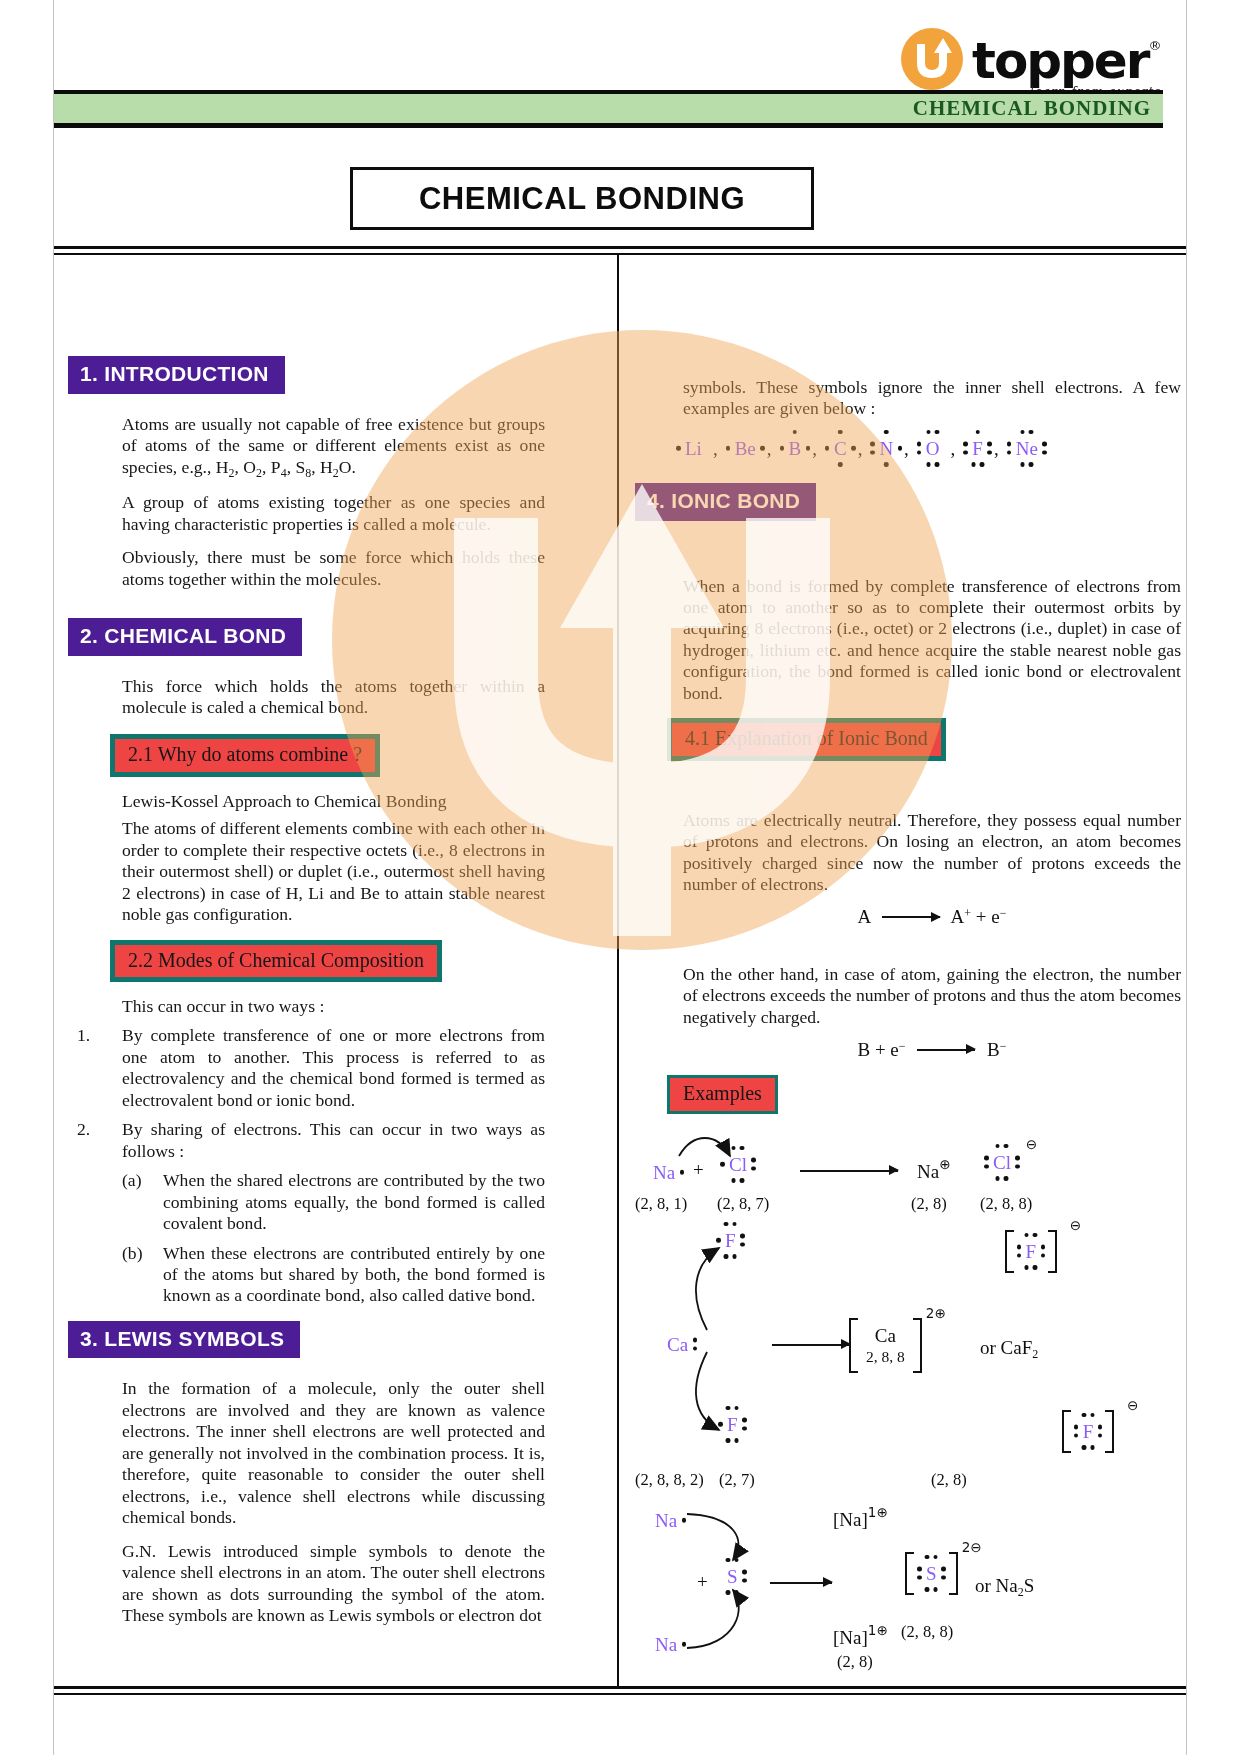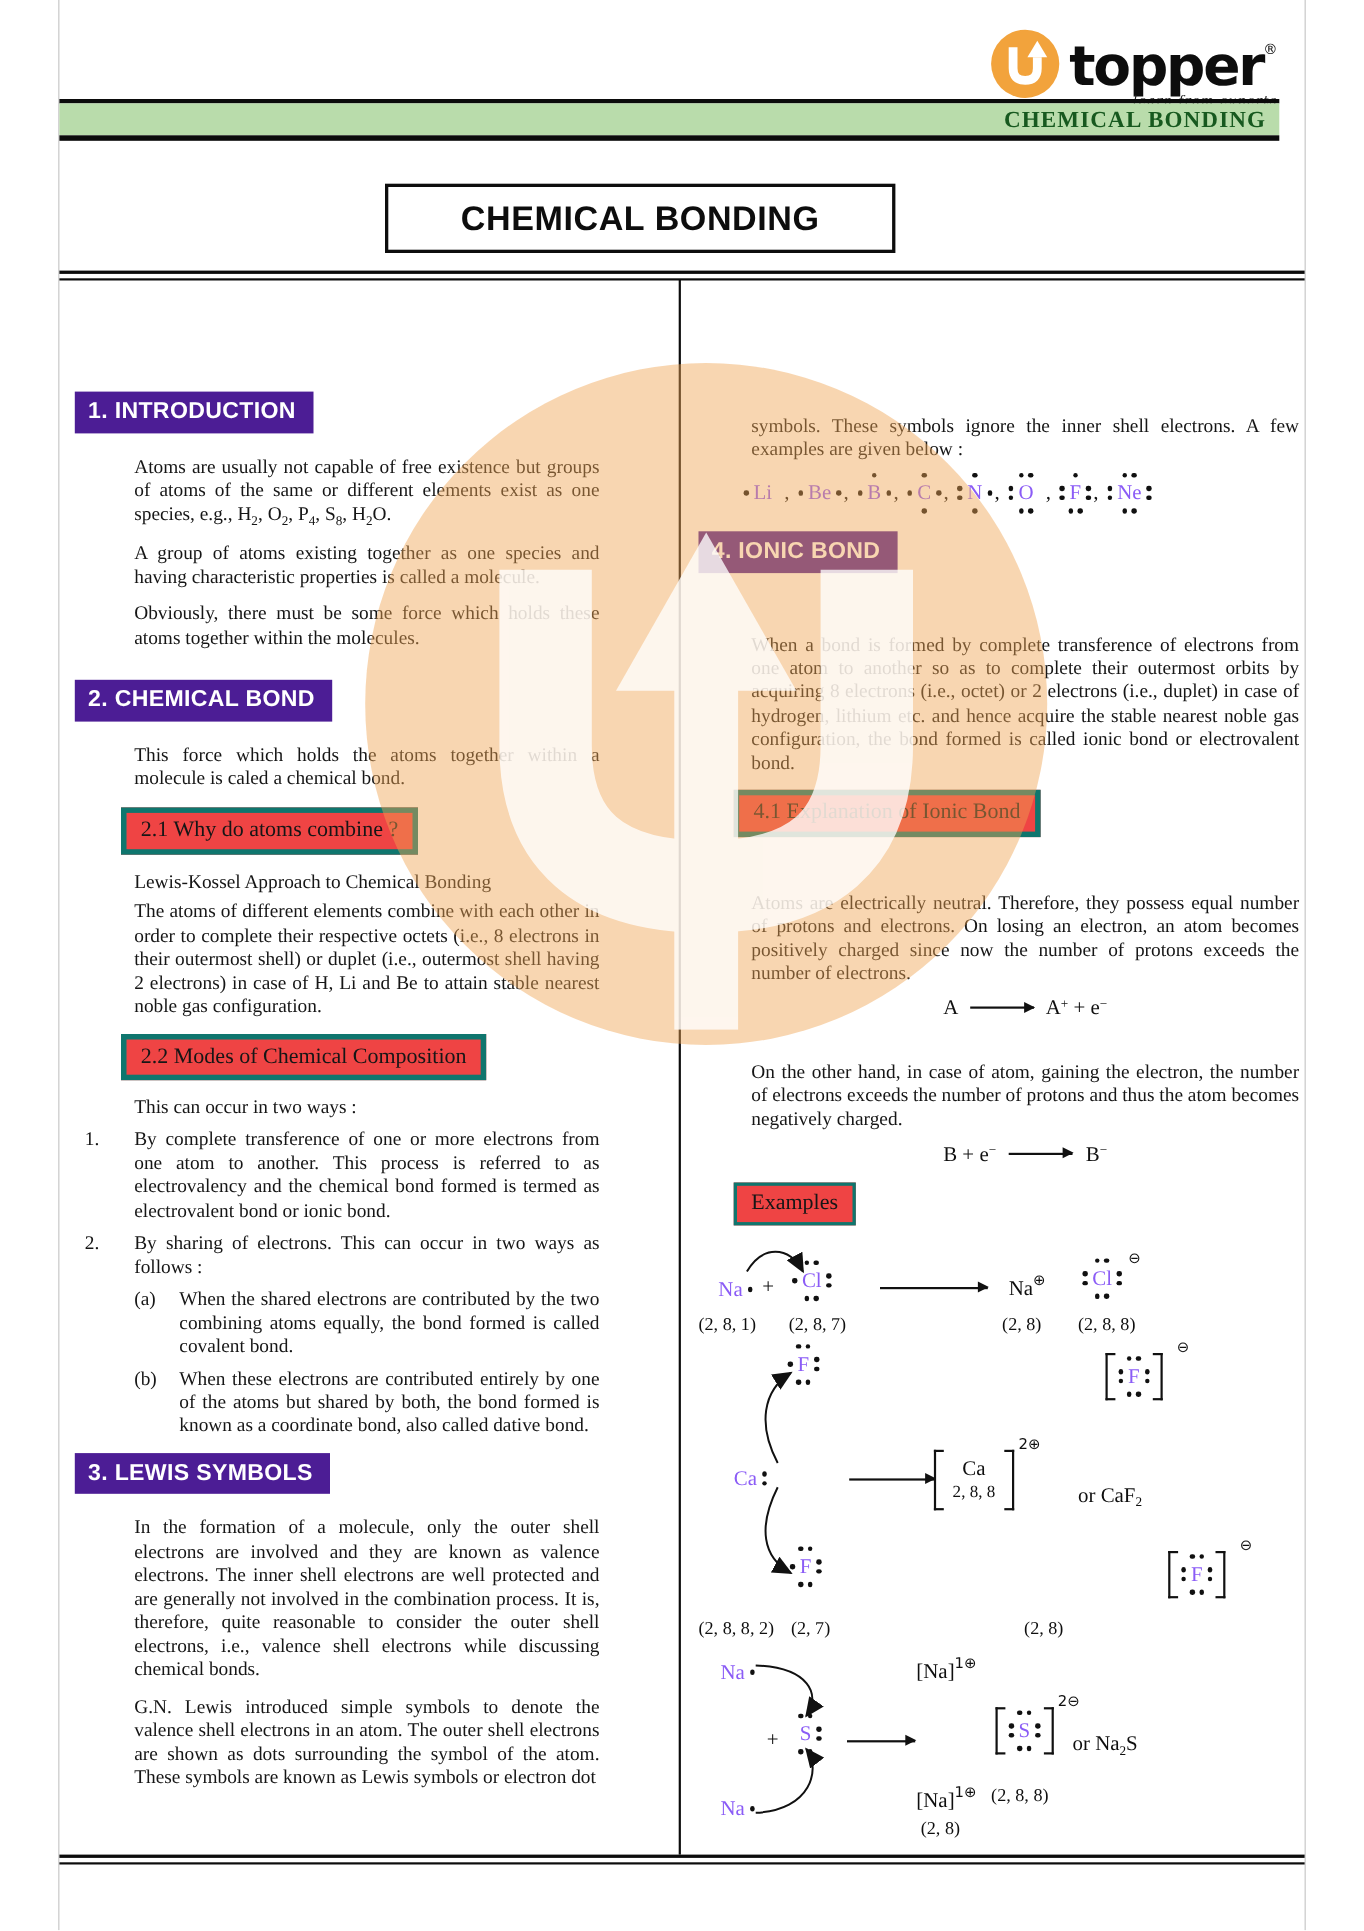--- a/index.html
+++ b/index.html
@@ -389,21 +389,21 @@
                 <i class="ldot"></i>
                 <i class="ldot"></i>
               </span><span class="lw-d lw-r">
                 <i class="ldot"></i>
                 <i class="ldot"></i>
               </span></span>
           </span>
           <span class="brk br"></span>
         <span class="ion-chg">⊖</span>
       </span>
-      <span class="abs" style="left:345px;top:130px">or CaF<sub>2</sub></span>
+      <span class="abs" style="left:345px;top:118px">or CaF<sub>2</sub></span>
       <span class="abs dlabel" style="left:0px;top:252px">(2, 8, 8, 2)</span>
       <span class="abs dlabel" style="left:84px;top:252px">(2, 7)</span>
       <span class="abs dlabel" style="left:296px;top:252px">(2, 8)</span>
     </div>
 
     
     <div class="dia dia3">
       <svg class="ovl">
         <path class="carrow" d="M 52 18 C 100 20, 112 44, 98 64" marker-end="url(#ah)"></path>
         <path class="carrow" d="M 52 152 C 102 150, 112 112, 98 94" marker-end="url(#ah)"></path>

